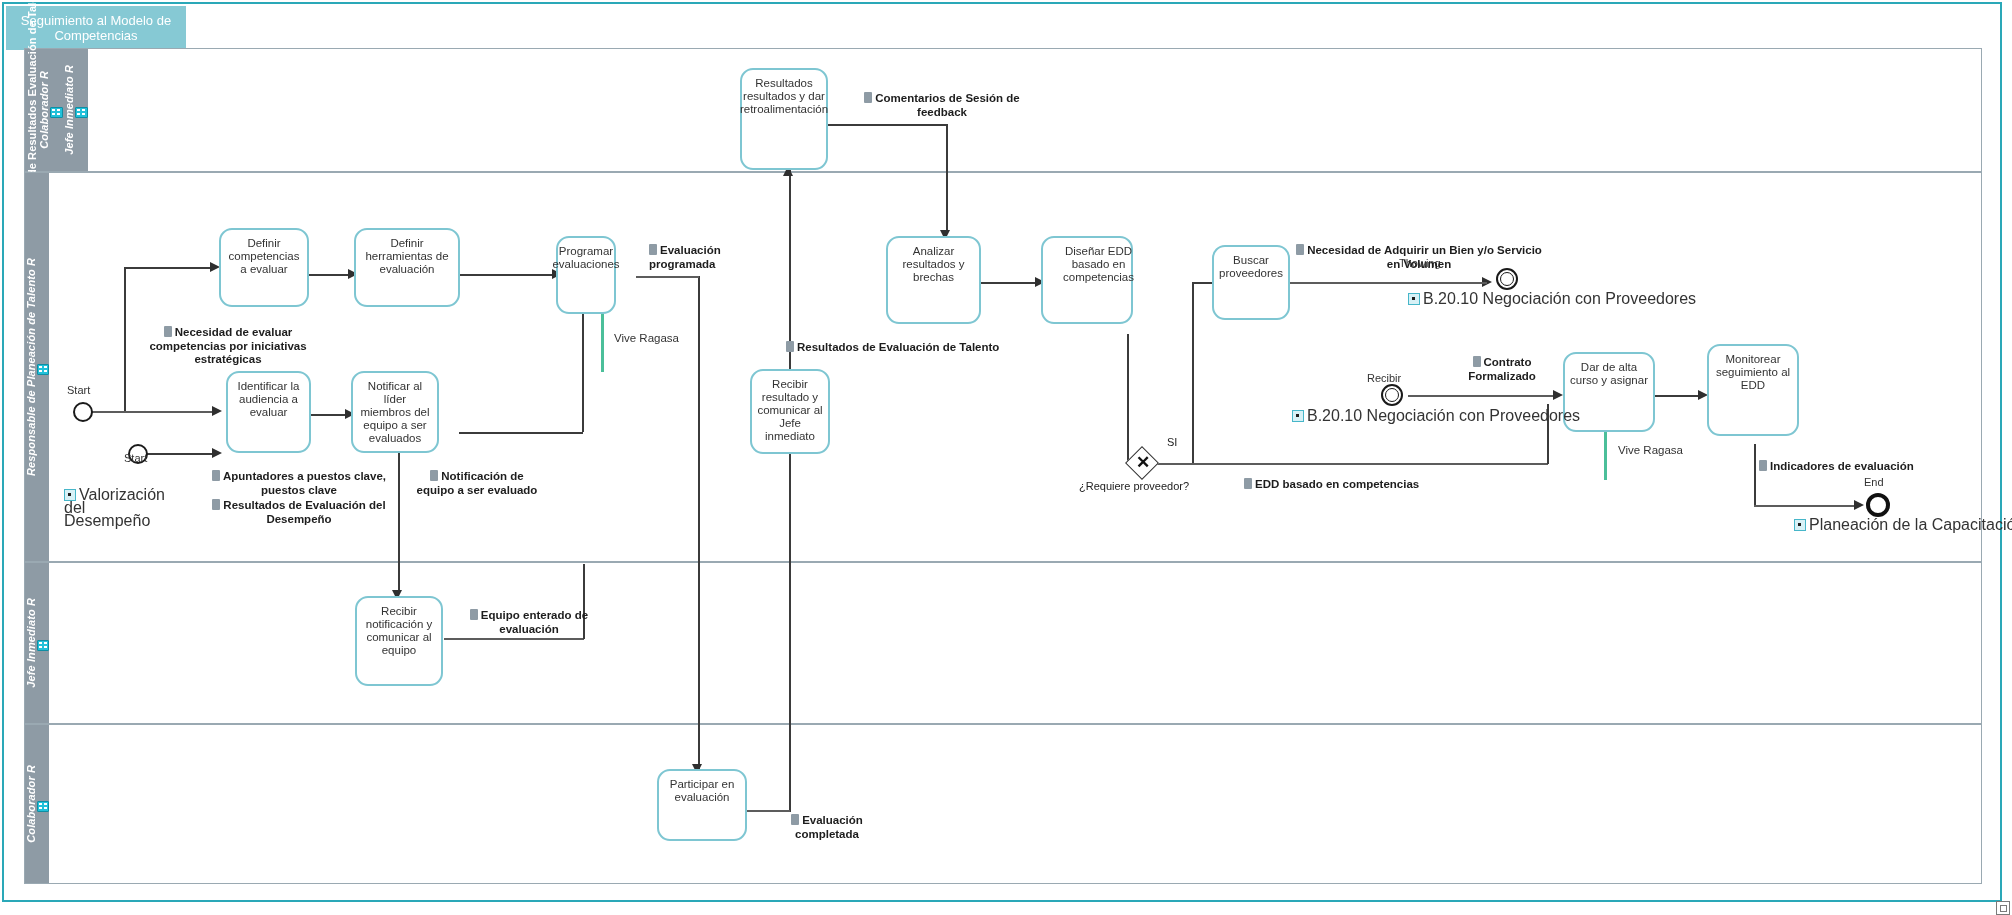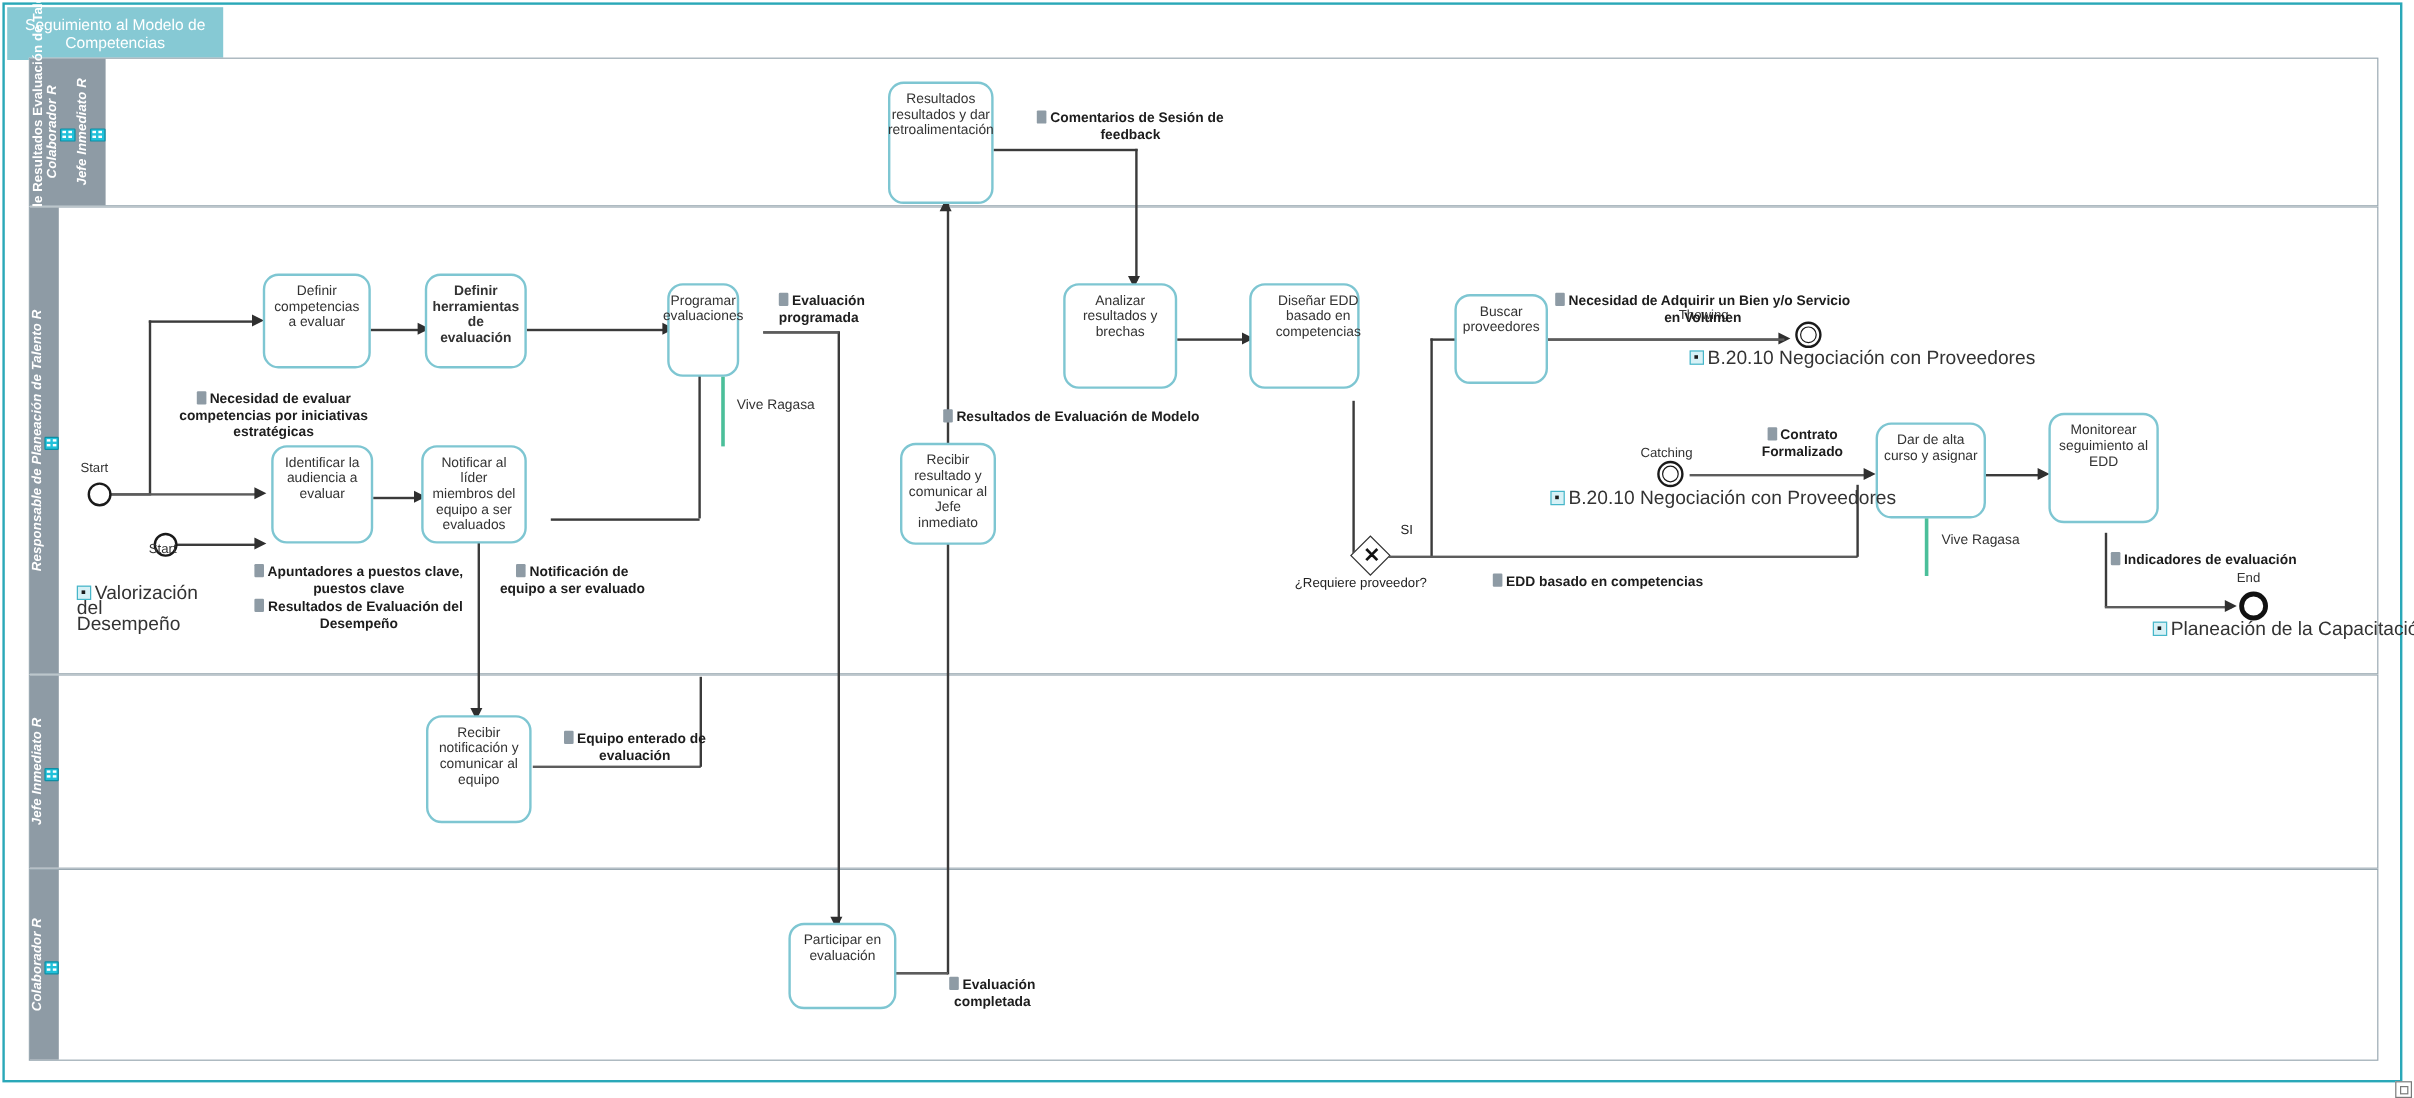--- a/index.html
+++ b/index.html
@@ -207,35 +207,35 @@
   <div class="ev start" style="left:69px;top:398px;width:20px;height:20px;"></div>
   <div class="evlabel" style="left:63px;top:380px;">Start</div>
 
   <div class="ev start" style="left:124px;top:440px;width:20px;height:20px;"></div>
   <div class="evlabel" style="left:120px;top:448px;">Start</div>
 
   <div class="ev link" style="left:1492px;top:264px;width:22px;height:22px;"></div>
   <div class="evlabel" style="left:1395px;top:253px;">Thowing</div>
 
   <div class="ev link" style="left:1377px;top:380px;width:22px;height:22px;"></div>
-  <div class="evlabel" style="left:1363px;top:368px;">Catching</div>
+  <div class="evlabel" style="left:1363px;top:368px;">Recibir</div>
 
   <div class="ev end" style="left:1862px;top:489px;width:24px;height:24px;"></div>
   <div class="evlabel" style="left:1860px;top:472px;">End</div>
 
   <div class="gw" style="left:1126px;top:447px;"></div>
   <div class="gw-x" style="left:1132px;top:450px;">✕</div>
   <div class="seplbl" style="left:1075px;top:476px;">¿Requiere proveedor?</div>
   <div class="seplbl" style="left:1163px;top:432px;">SI</div>
 
   <div class="task" style="left:736px;top:64px;width:88px;height:102px;">Resultados resultados y dar retroalimentación</div>
 
   <div class="task" style="left:215px;top:224px;width:90px;height:79px;">Definir competencias a evaluar</div>
 
-  <div class="task" style="left:350px;top:224px;width:85px;height:79px;font-weight:bold;">Definir herramientas de evaluación</div>
+  <div class="task" style="left:350px;top:224px;width:106px;height:79px;">Definir herramientas de evaluación</div>
 
   <div class="task" style="left:552px;top:232px;width:60px;height:78px;">Programar evaluaciones</div>
 
   <div class="task" style="left:222px;top:367px;width:85px;height:82px;">Identificar la audiencia a evaluar</div>
 
   <div class="task" style="left:347px;top:367px;width:88px;height:82px;">Notificar al líder miembros del equipo a ser evaluados</div>
 
   <div class="task" style="left:746px;top:365px;width:80px;height:85px;">Recibir resultado y comunicar al Jefe inmediato</div>
 
   <div class="task" style="left:882px;top:232px;width:95px;height:88px;">Analizar resultados y brechas</div>
@@ -258,21 +258,21 @@
 
   <div class="dobj bold" style="left:124px;top:322px;width:200px;">
     <span class="doc-ico"></span><span>Necesidad de evaluar competencias por iniciativas estratégicas</span>
   </div>
 
   <div class="dobj bold" style="left:645px;top:240px;width:120px;text-align:left;">
     <span class="doc-ico"></span><span>Evaluación programada</span>
   </div>
 
   <div class="dobj bold" style="left:782px;top:337px;width:220px;text-align:left;">
-    <span class="doc-ico"></span><span>Resultados de Evaluación de Modelo</span>
+    <span class="doc-ico"></span><span>Resultados de Evaluación de Talento</span>
   </div>
 
   <div class="dobj bold" style="left:1290px;top:240px;width:250px;">
     <span class="doc-ico"></span><span>Necesidad de Adquirir un Bien y/o Servicio en Volumen</span>
   </div>
 
   <div class="dobj bold" style="left:1443px;top:352px;width:110px;">
     <span class="doc-ico"></span><span>Contrato Formalizado</span>
   </div>
 

